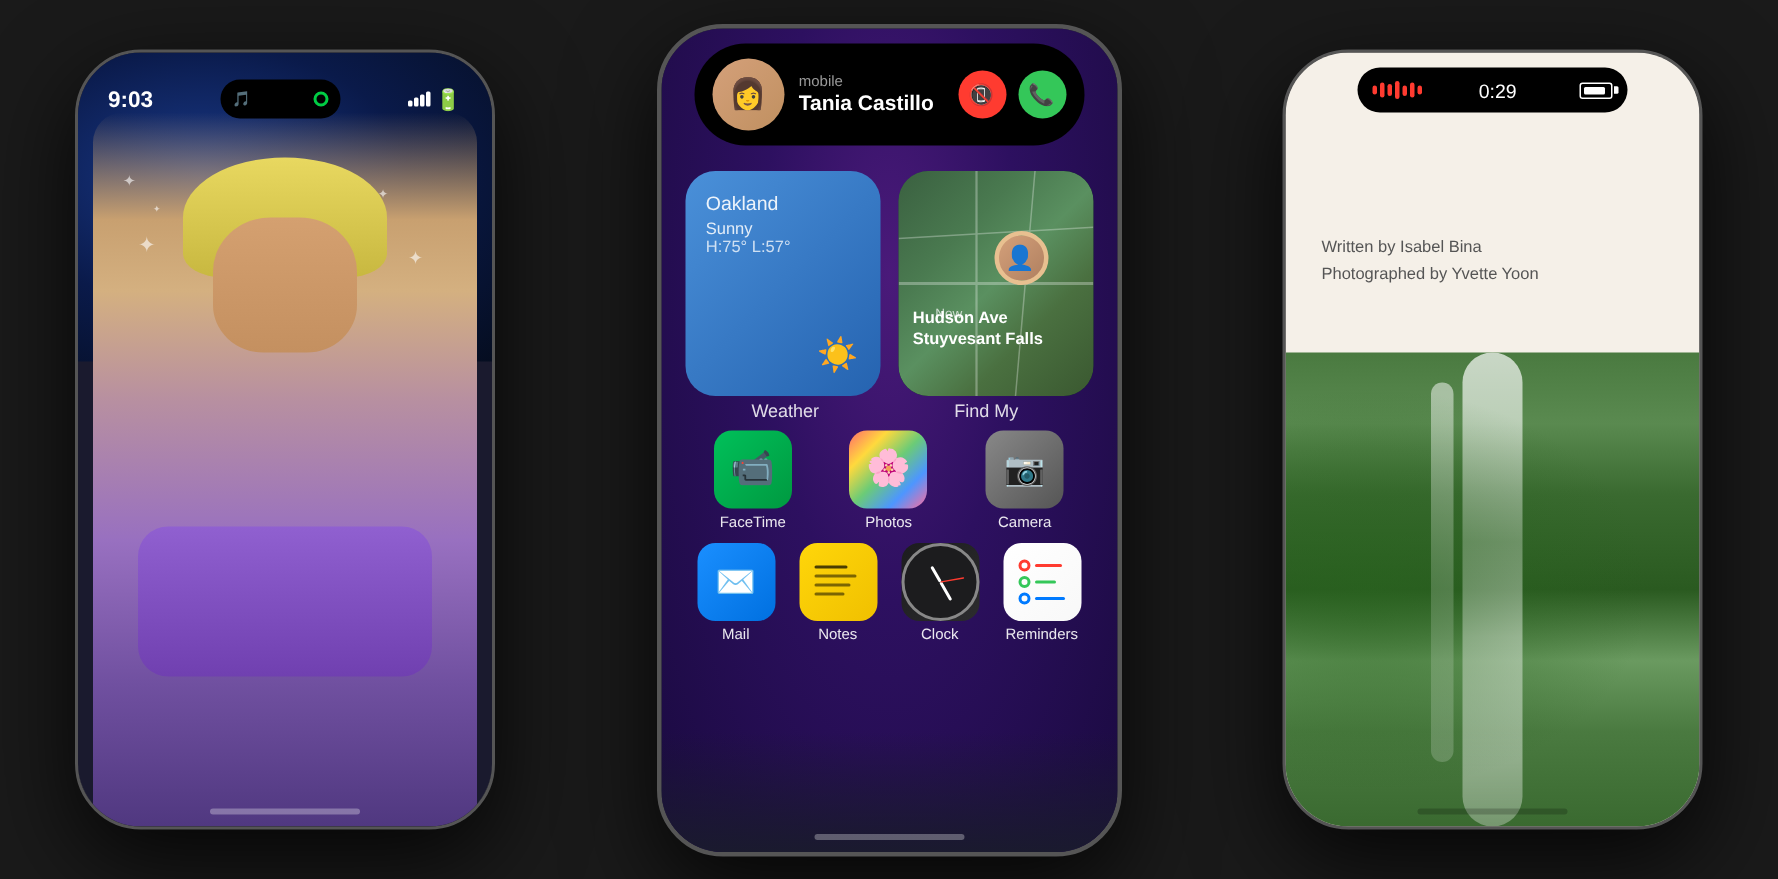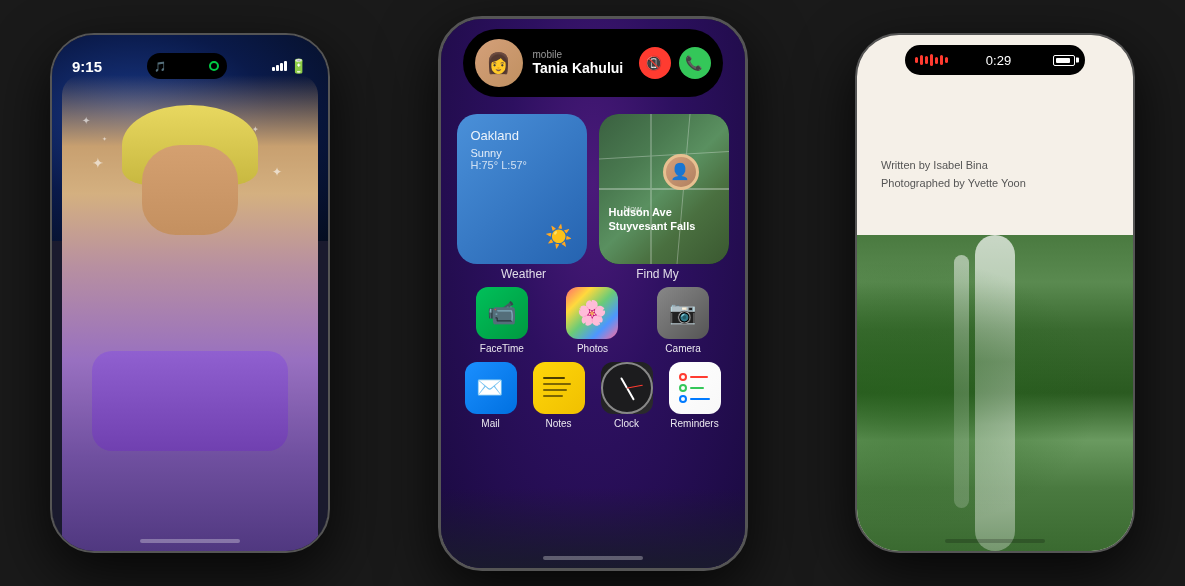--- a/index.html
+++ b/index.html
@@ -786,21 +786,21 @@
         </div>
 
         <span class="star" style="top:80px;left:30px">✦</span>
         <span class="star" style="top:100px;left:50px;font-size:6px">✦</span>
         <span class="star" style="top:120px;left:40px;font-size:14px">✦</span>
         <span class="star" style="top:90px;left:200px;font-size:8px">✦</span>
         <span class="star" style="top:130px;left:220px;font-size:12px">✦</span>
       </div>
 
       <div class="left-status-bar">
-        <span class="status-time">9:15</span>
+        <span class="status-time">9:03</span>
 
         <div class="dynamic-island-left">
           <span style="font-size:10px;color:#aaa">🎵</span>
           <div class="di-circle-green"></div>
         </div>
 
         <div class="status-icons">
           <div class="signal-bars">
             <div class="sig-bar" style="height:4px"></div>
             <div class="sig-bar" style="height:6px"></div>
@@ -821,21 +821,21 @@
     <div class="phone-side-btn power-btn"></div>
     <div class="phone-screen center-screen">
       <div class="center-bg"></div>
 
       <div class="dynamic-island-call">
         <div class="caller-avatar">
           <span style="font-size:20px">👩</span>
         </div>
         <div class="caller-info">
           <div class="caller-label">mobile</div>
-          <div class="caller-name">Tania Kahului</div>
+          <div class="caller-name">Tania Castillo</div>
         </div>
         <div class="call-buttons">
           <div class="call-btn call-btn-red">
             <span style="color:white;font-size:14px">📵</span>
           </div>
           <div class="call-btn call-btn-green">
             <span style="color:white;font-size:14px">📞</span>
           </div>
         </div>
       </div>

